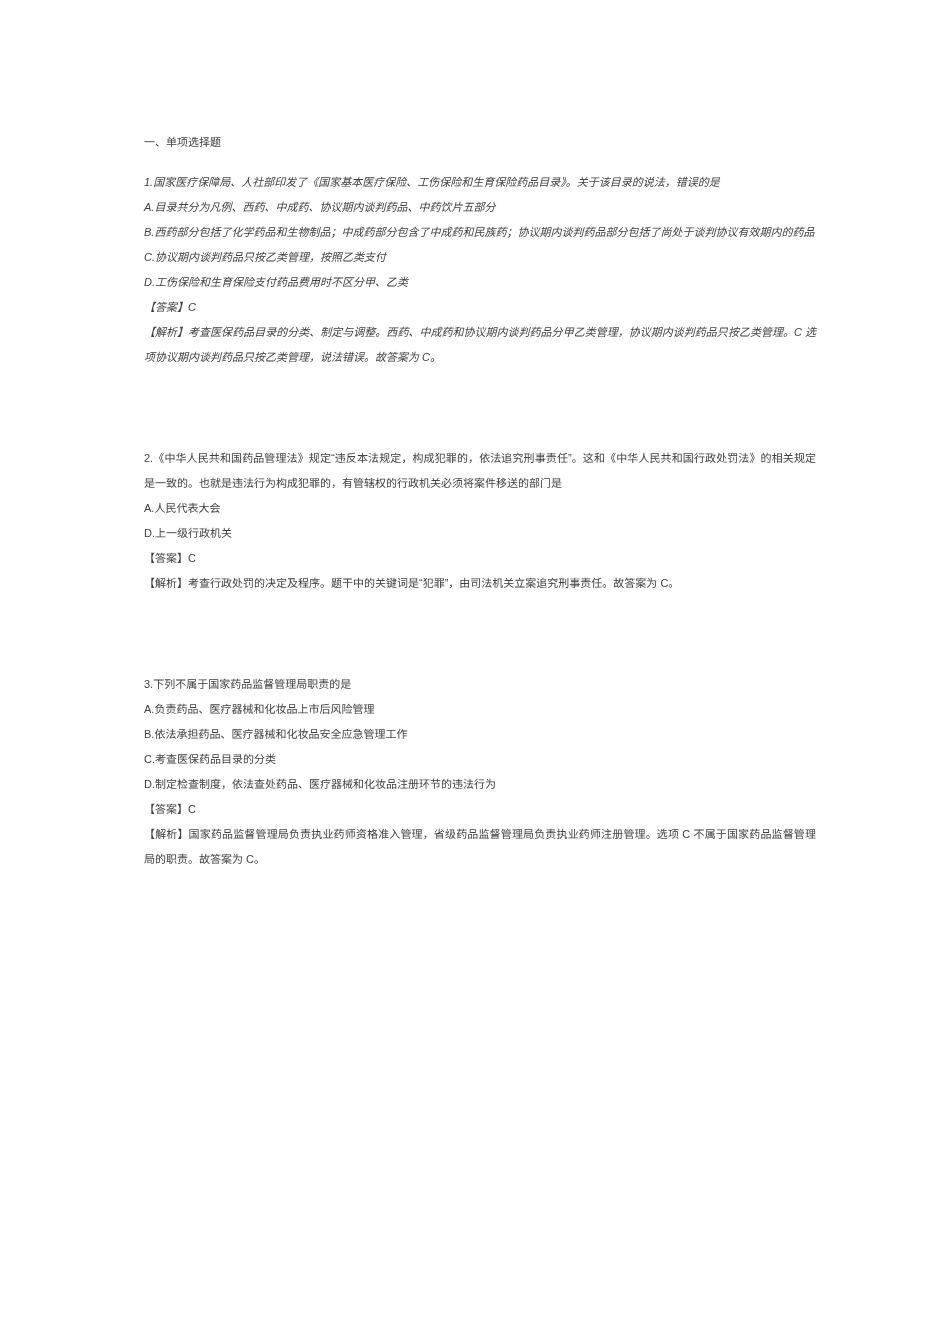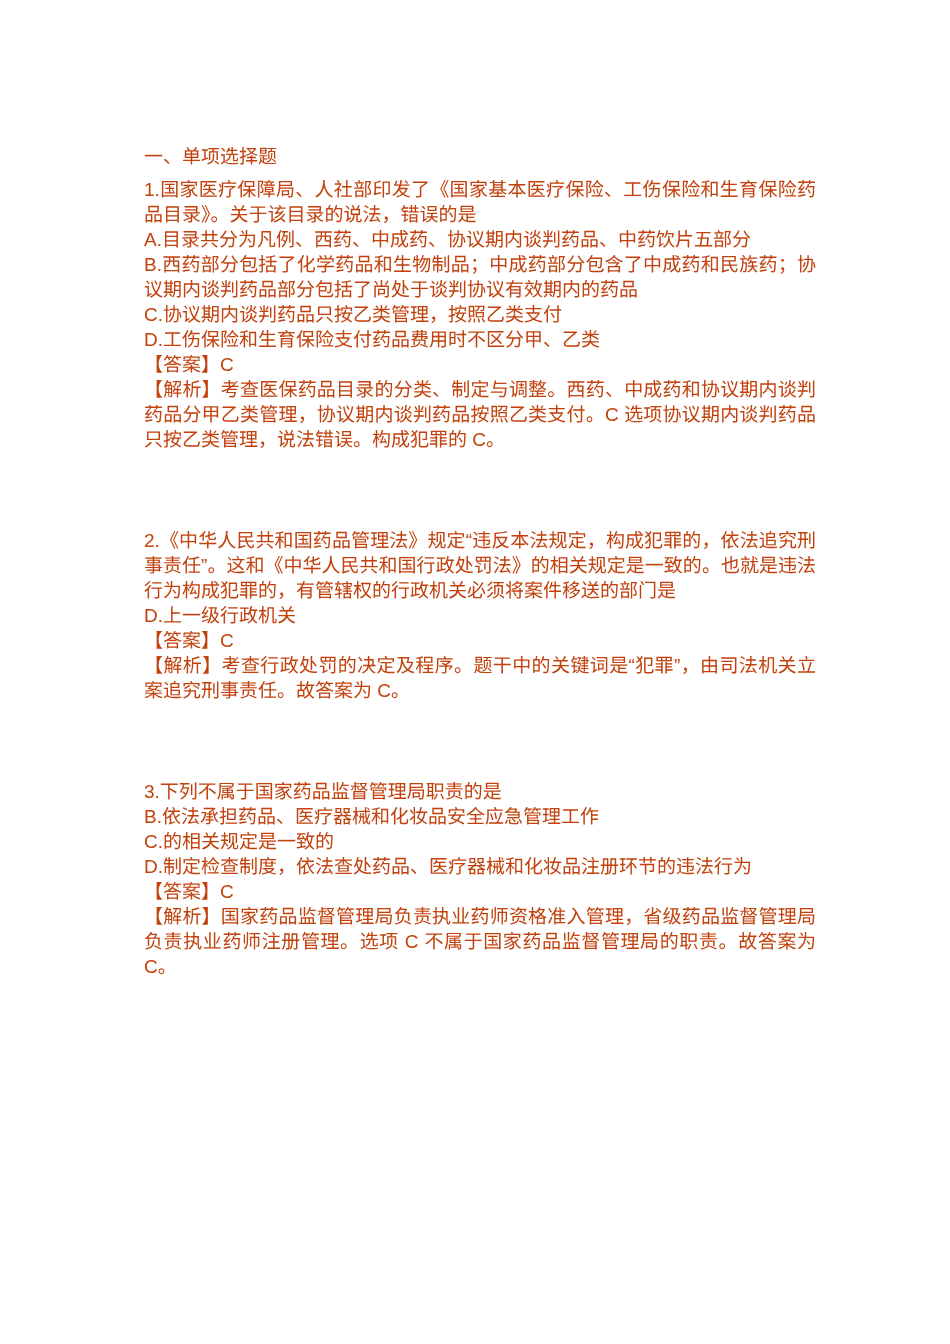--- a/index.html
+++ b/index.html
@@ -11,68 +11,71 @@
     position: relative;
     width: 950px;
     height: 1344px;
     background: #ffffff;
     overflow: hidden;
     font-family: "Liberation Sans", "DejaVu Sans", sans-serif;
   }
   .content {
     position: absolute;
     left: 144px;
-    top: 144px;
+    top: 130px;
     width: 672px;
-    font-size: 19px;
+    font-size: 11px;
     line-height: 25px;
-    color: #c2410c;
+    color: #404040;
   }
   .content p {
     margin: 0;
     padding: 0;
     text-align: justify;
     text-align-last: left;
     word-break: break-all;
   }
   .section-title {
     text-align: left;
   }
   .question-block {
     margin-top: 76px; 
   }
   .question-block.first {
-    margin-top: 8px;
+    margin-top: 15px;
+    font-style: italic;
   }
 </style>
 </head>
 <body>
 
 <div class="page">
   <div class="content">
     <p class="section-title">一、单项选择题</p>
     <div id="questions">
         <div class="question-block first">
           <p>1.国家医疗保障局、人社部印发了《国家基本医疗保险、工伤保险和生育保险药品目录》。关于该目录的说法，错误的是</p>
           <p>A.目录共分为凡例、西药、中成药、协议期内谈判药品、中药饮片五部分</p>
           <p>B.西药部分包括了化学药品和生物制品；中成药部分包含了中成药和民族药；协议期内谈判药品部分包括了尚处于谈判协议有效期内的药品</p>
           <p>C.协议期内谈判药品只按乙类管理，按照乙类支付</p>
           <p>D.工伤保险和生育保险支付药品费用时不区分甲、乙类</p>
           <p>【答案】C</p>
-          <p>【解析】考查医保药品目录的分类、制定与调整。西药、中成药和协议期内谈判药品分甲乙类管理，协议期内谈判药品按照乙类支付。C 选项协议期内谈判药品只按乙类管理，说法错误。构成犯罪的 C。</p>
+          <p>【解析】考查医保药品目录的分类、制定与调整。西药、中成药和协议期内谈判药品分甲乙类管理，协议期内谈判药品只按乙类管理。C 选项协议期内谈判药品只按乙类管理，说法错误。故答案为 C。</p>
         </div>
         <div class="question-block">
           <p>2.《中华人民共和国药品管理法》规定“违反本法规定，构成犯罪的，依法追究刑事责任”。这和《中华人民共和国行政处罚法》的相关规定是一致的。也就是违法行为构成犯罪的，有管辖权的行政机关必须将案件移送的部门是</p>
+          <p>A.人民代表大会</p>
           <p>D.上一级行政机关</p>
           <p>【答案】C</p>
           <p>【解析】考查行政处罚的决定及程序。题干中的关键词是“犯罪”，由司法机关立案追究刑事责任。故答案为 C。</p>
         </div>
         <div class="question-block">
           <p>3.下列不属于国家药品监督管理局职责的是</p>
+          <p>A.负责药品、医疗器械和化妆品上市后风险管理</p>
           <p>B.依法承担药品、医疗器械和化妆品安全应急管理工作</p>
-          <p>C.的相关规定是一致的</p>
+          <p>C.考查医保药品目录的分类</p>
           <p>D.制定检查制度，依法查处药品、医疗器械和化妆品注册环节的违法行为</p>
           <p>【答案】C</p>
           <p>【解析】国家药品监督管理局负责执业药师资格准入管理，省级药品监督管理局负责执业药师注册管理。选项 C 不属于国家药品监督管理局的职责。故答案为 C。</p>
         </div>
       </div>
   </div>
 </div>
 
 </body></html>

